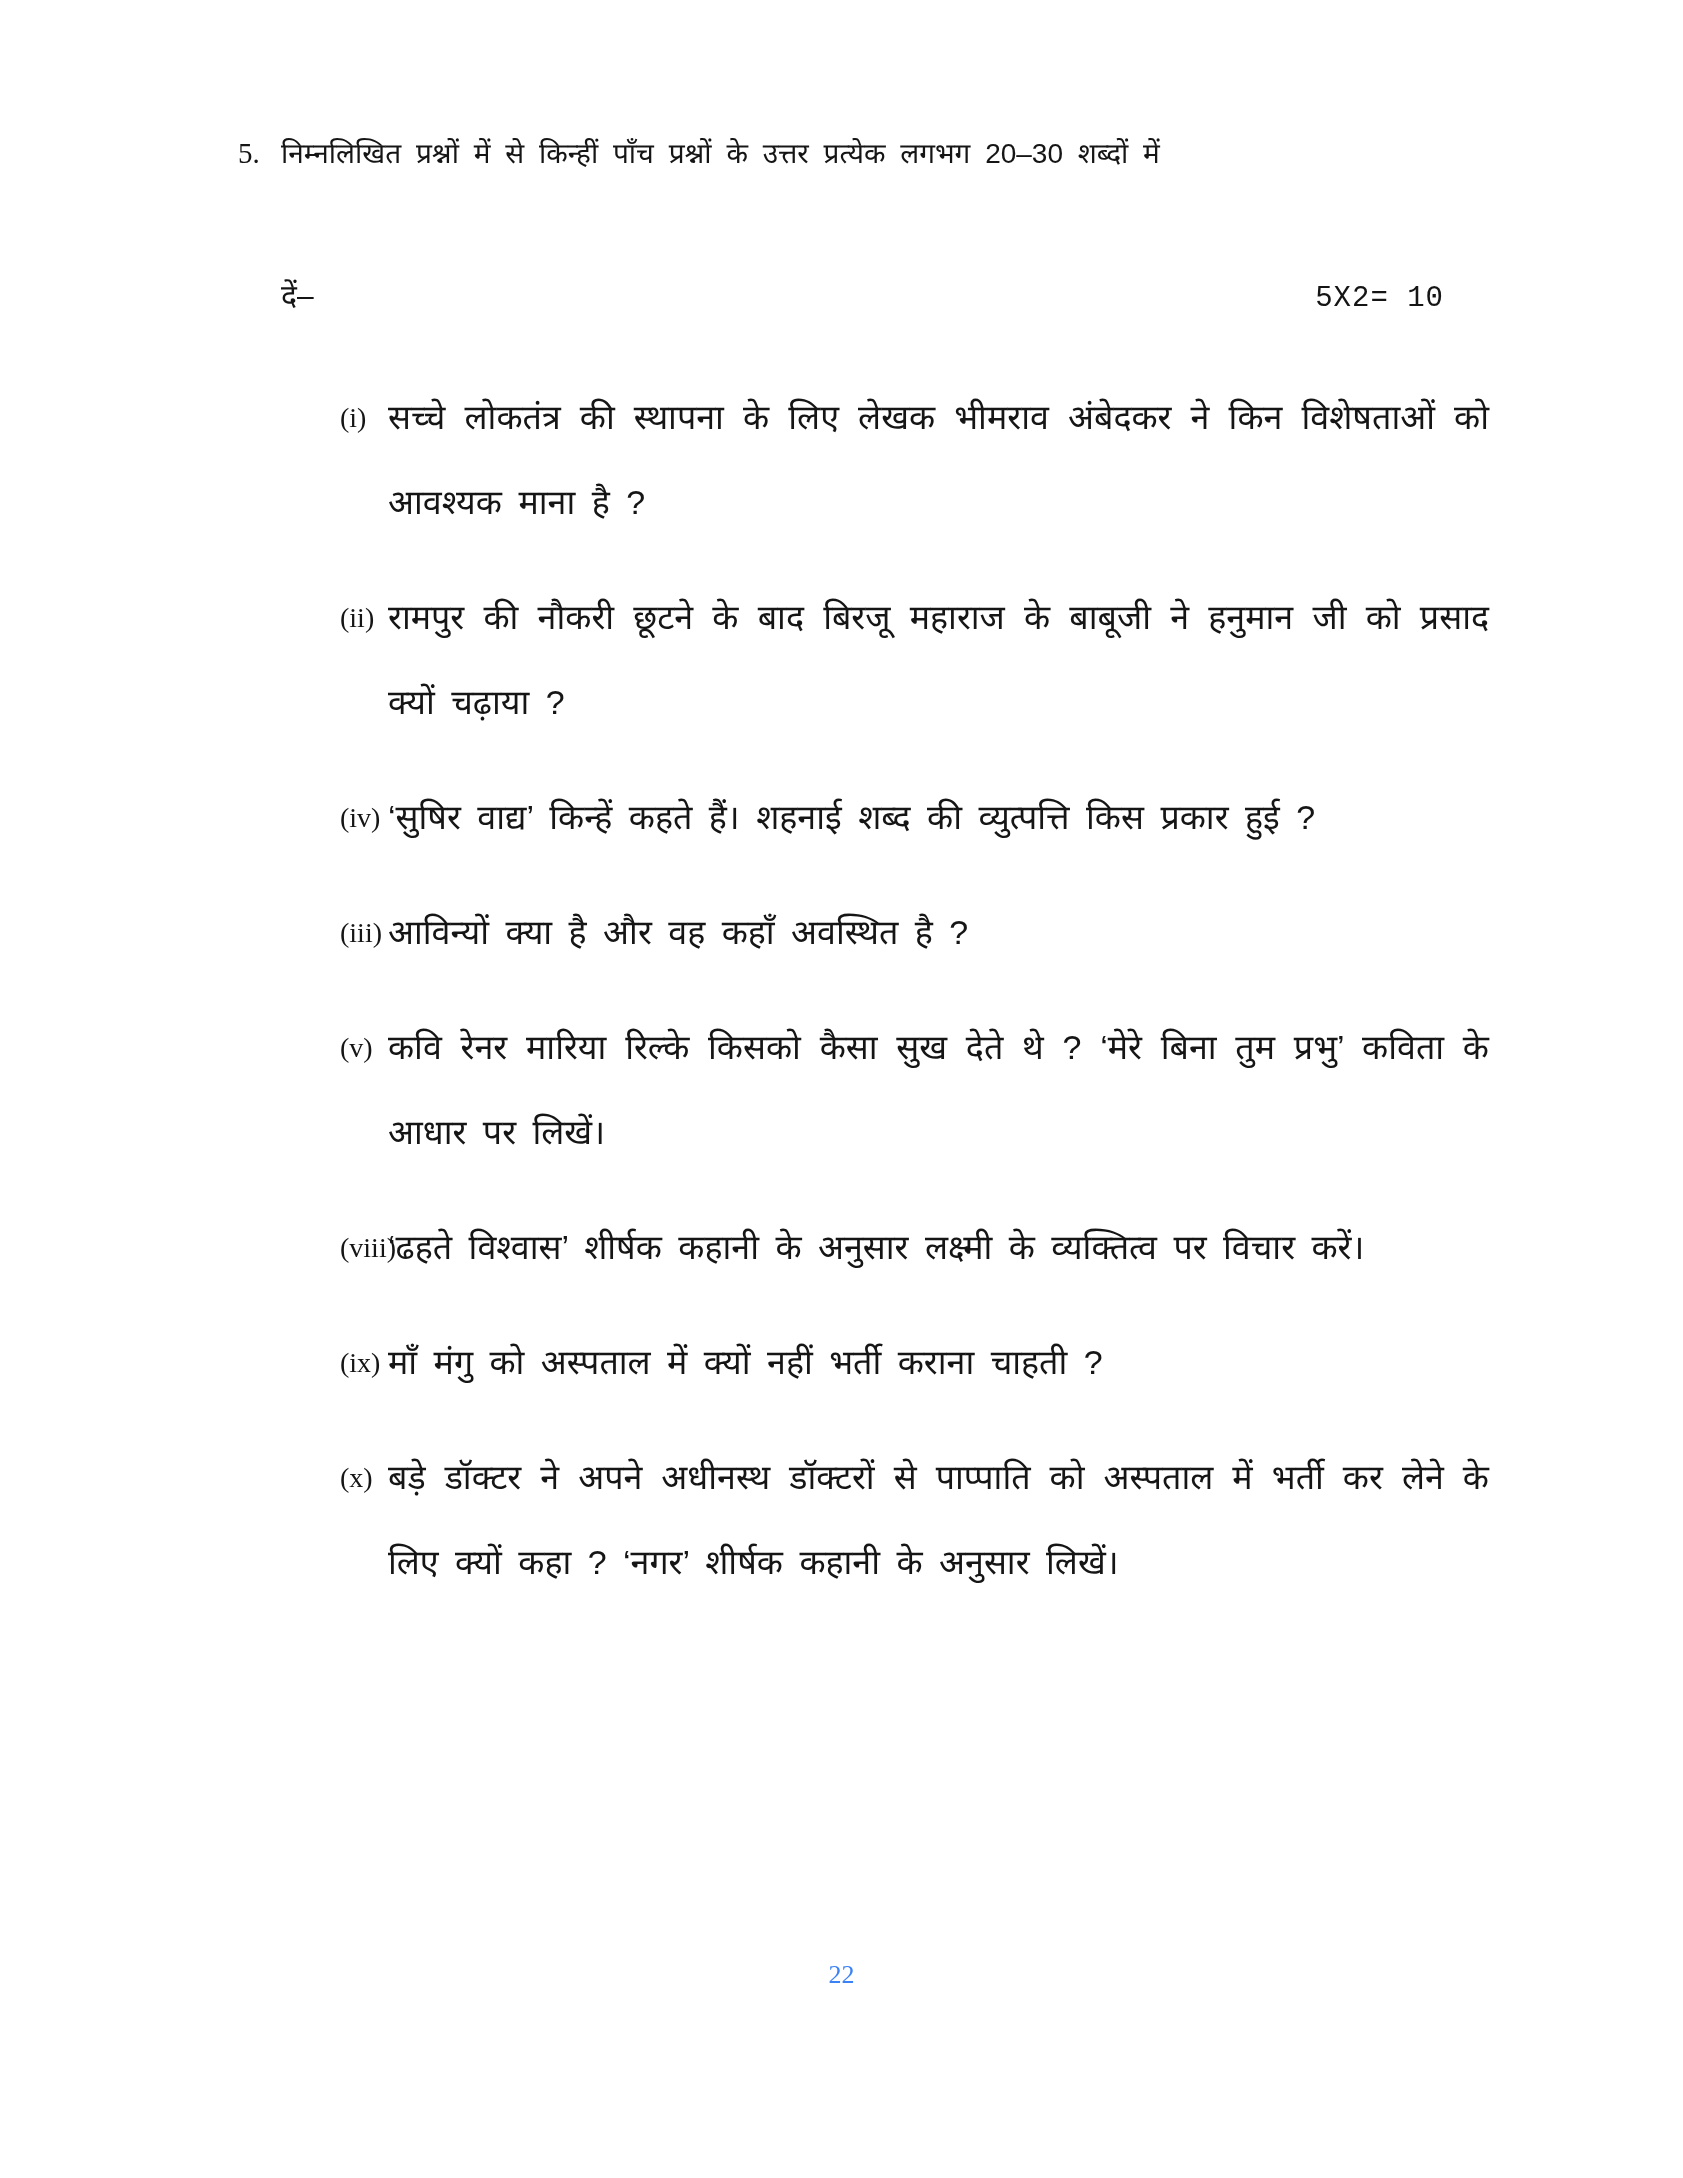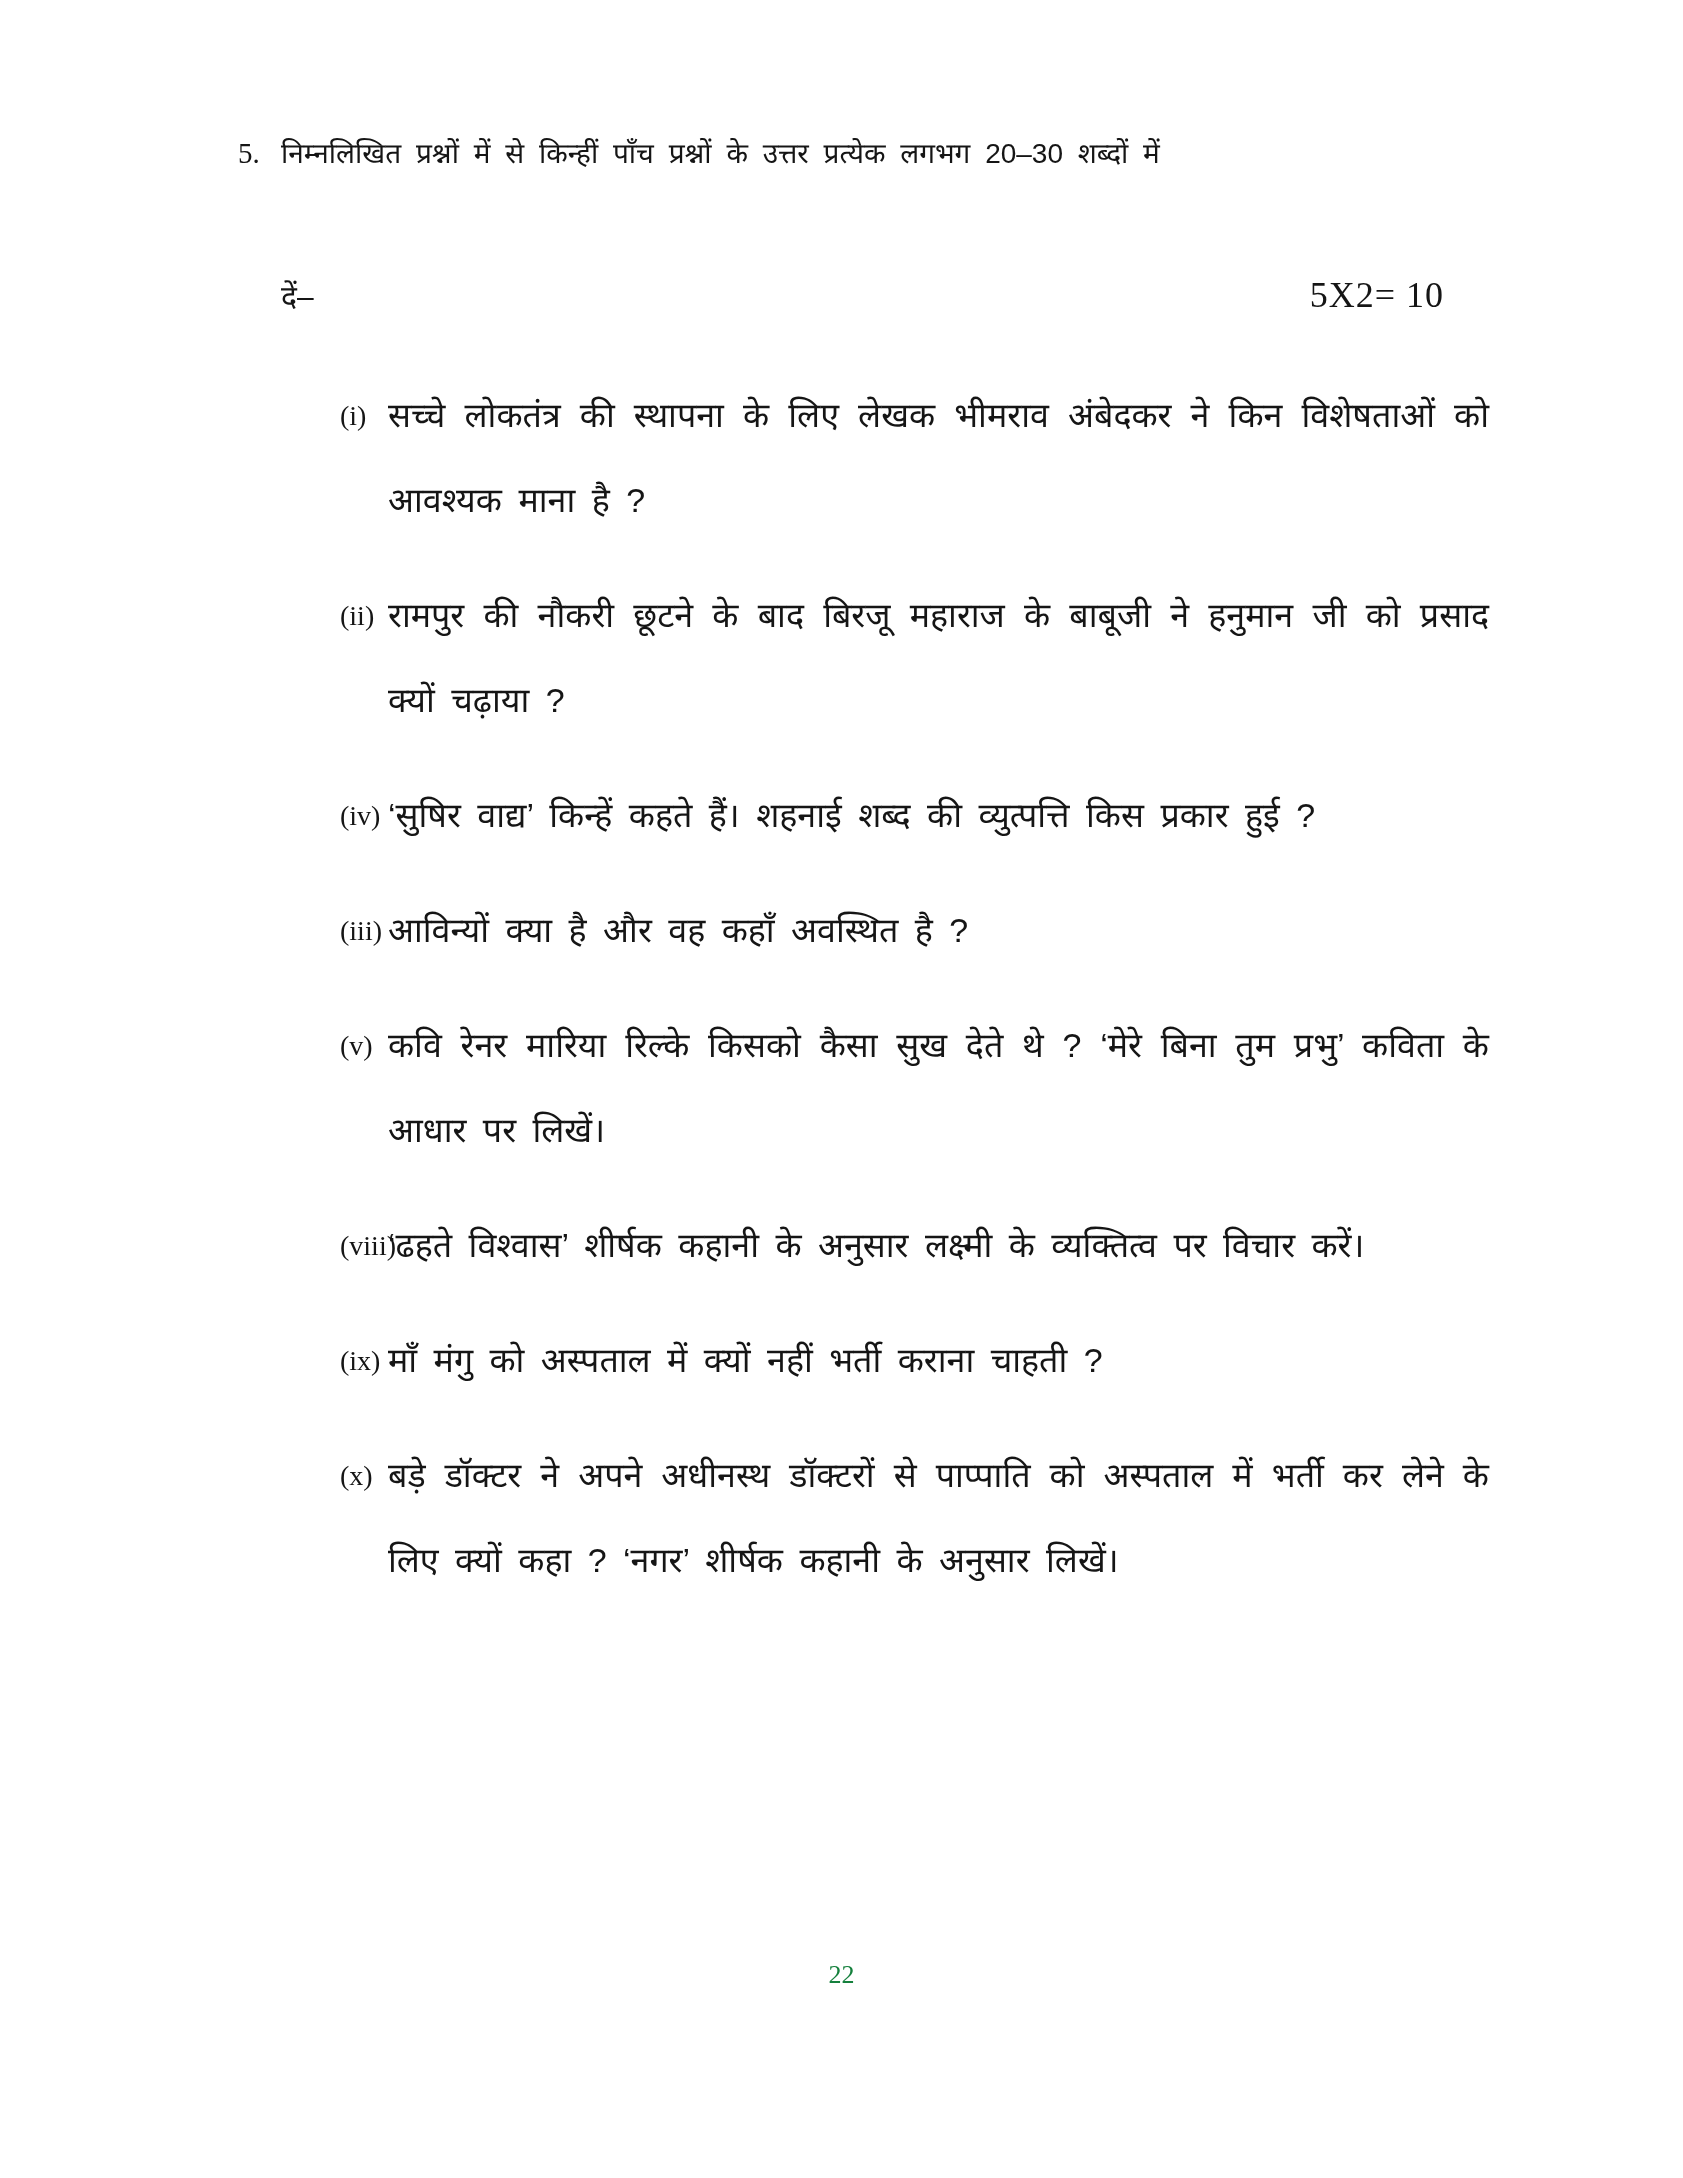--- a/index.html
+++ b/index.html
@@ -46,22 +46,22 @@
   }
   .marks-row {
     display: flex;
     justify-content: space-between;
     align-items: baseline;
     margin-top: 57px;
     font-size: 30px;
     line-height: 85px;
   }
   .marks-value {
-    font-family: Liberation Serif, serif;
-    font-size: 36px;
+    font-family: Liberation Mono, monospace;
+    font-size: 29px;
     padding-right: 45px;
     letter-spacing: 1px;
   }
   .sub-list {
     margin-top: 34px;
     margin-left: 59px;
   }
   .sub-row {
     display: flex;
     align-items: flex-start;
@@ -84,21 +84,21 @@
     word-spacing: 7px;
   }
   .page-number {
     position: absolute;
     left: 0;
     right: 0;
     bottom: 188px;
     text-align: center;
     font-family: "Liberation Serif", "DejaVu Serif", serif;
     font-size: 26px;
-    color: #15803d;
+    color: #3b82f6;
   }
 </style>
 </head>
 <body>
 
 <div class="page">
   <div class="content">
 
     <div class="q5-row">
       <div class="q5-num">5.</div>

